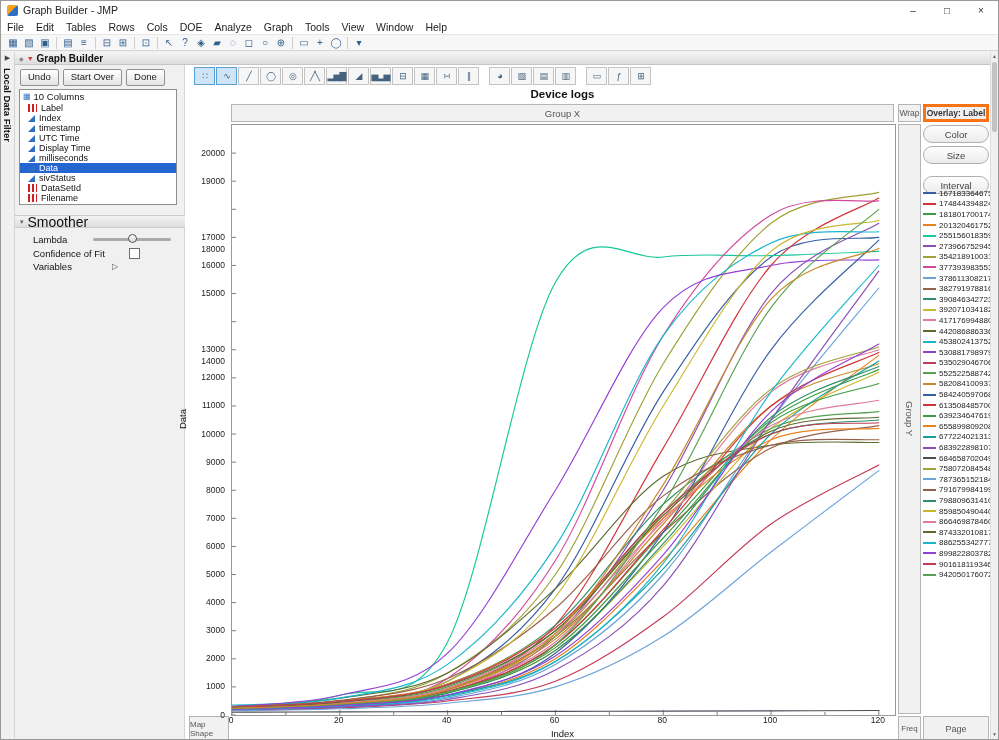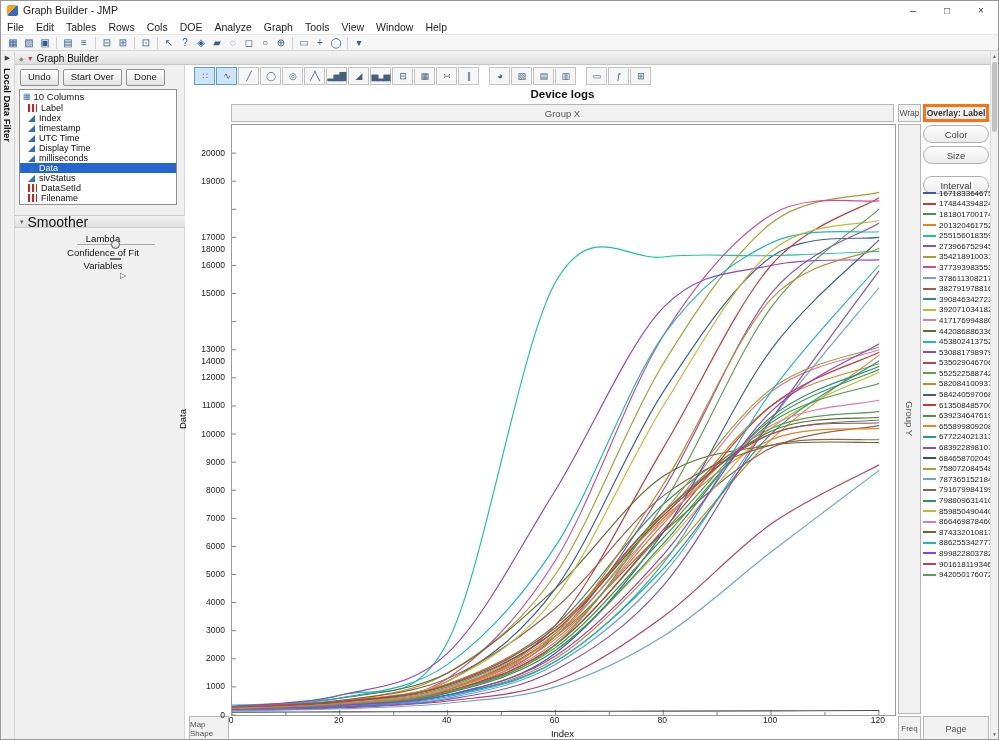--- a/index.html
+++ b/index.html
@@ -19,35 +19,35 @@
   .tool-sep{width:1px;height:12px;background:#cfcfcf;margin:0 3px;}
   
   .ldf-strip{position:absolute;left:0;top:51px;width:14px;bottom:0;background:#f0f0f0;border-right:1px solid #d5d5d5;box-sizing:border-box;}
   .ldf-arrow{font-size:7px;color:#444;display:block;text-align:center;margin-top:2px;}
   .ldf-text{writing-mode:vertical-rl;font-size:9.5px;font-weight:bold;color:#111;margin-top:6px;margin-left:1px;}
   
   .report{position:absolute;left:14px;top:51px;width:977px;bottom:0;background:#ffffff;overflow:hidden;}
   .gb-header{position:absolute;left:0;top:0;width:100%;height:13px;background:linear-gradient(#f4f4f4,#dddddd);border-bottom:1px solid #c6c6c6;display:flex;align-items:center;gap:3px;padding-left:4px;box-sizing:border-box;}
   .gb-header .diamond{font-size:6px;color:#8a8a8a;}
   .gb-header .redtri{font-size:7px;color:#cf3a3a;}
-  .gb-header .gbtitle{font-size:10px;font-weight:normal;color:#111;}
+  .gb-header .gbtitle{font-size:10px;font-weight:bold;color:#111;}
   .left-col{position:absolute;left:0;top:13px;width:170px;bottom:0;background:#f0f0f0;border-right:1px solid #d4d4d4;box-sizing:border-box;}
   .gb-buttons{position:absolute;left:5px;top:4px;display:flex;gap:4px;}
   .gb-btn{font-size:9.5px;color:#222;padding:0 7px;height:15px;line-height:14px;border:1px solid #919191;background:linear-gradient(#ffffff,#e4e4e4);border-radius:2px;}
   .columns-box{position:absolute;left:4px;top:24px;width:158px;height:116px;background:#ffffff;border:1px solid #8f8f8f;box-sizing:border-box;overflow:hidden;}
   .columns-header{font-size:9.5px;color:#111;padding:1px 3px;display:flex;gap:3px;align-items:center;}
   .col-row{display:flex;align-items:center;gap:4px;height:10px;padding-left:8px;font-size:9px;color:#111;}
   .col-row.selected{background:#2565d0;color:#ffffff;}
   .col-icon{display:inline-block;}
   .col-icon.cont{width:0;height:0;border-bottom:7px solid #2f6fc1;border-left:7px solid transparent;}
   .col-icon.nom{width:9px;height:8px;background:repeating-linear-gradient(90deg,#cc2222,#cc2222 2px,rgba(0,0,0,0) 2px,rgba(0,0,0,0) 4px);}
   .smoother-header{position:absolute;left:0px;top:150px;width:170px;height:13px;background:linear-gradient(#f2f2f2,#dedede);border-top:1px solid #cccccc;border-bottom:1px solid #cccccc;display:flex;align-items:center;gap:4px;padding-left:5px;box-sizing:border-box;}
   .smoother-header .tri{font-size:7px;color:#666;}
   .smoother-header .stitle{font-size:14px;font-weight:normal;color:#111;}
-  .panel-row{position:absolute;left:8px;width:160px;height:12px;display:flex;align-items:center;font-size:9.5px;color:#111;flex-direction:column;}
+  .panel-row{position:absolute;left:18px;width:160px;height:12px;display:flex;align-items:center;font-size:9.5px;color:#111;}
   .slider-track{position:relative;width:78px;height:3px;background:#aaaaaa;border-radius:2px;margin-left:26px;}
   .slider-thumb{position:absolute;left:44%;top:-4px;width:9px;height:9px;background:linear-gradient(#fdfdfd,#d8d8d8);border:1px solid #555;border-radius:50%;box-sizing:border-box;}
   .checkbox{width:9px;height:9px;border:1px solid #6f6f6f;background:#fff;margin-left:24px;display:inline-block;}
   .disc-arrow{margin-left:40px;font-size:8px;color:#555;}
   
   .gt-bar{position:absolute;left:179px;top:14px;height:20px;display:flex;align-items:center;}
   .gt-icon{width:21px;height:18px;border:1px solid #c3c3c3;background:#f6f6f6;display:flex;align-items:center;justify-content:center;font-size:9px;color:#44627e;margin-right:1px;box-sizing:border-box;letter-spacing:-1px;}
   .gt-icon.selected{background:#cfe4f7;border-color:#5a9fd4;}
   .gt-icon.gapL{margin-left:9px;}
   

